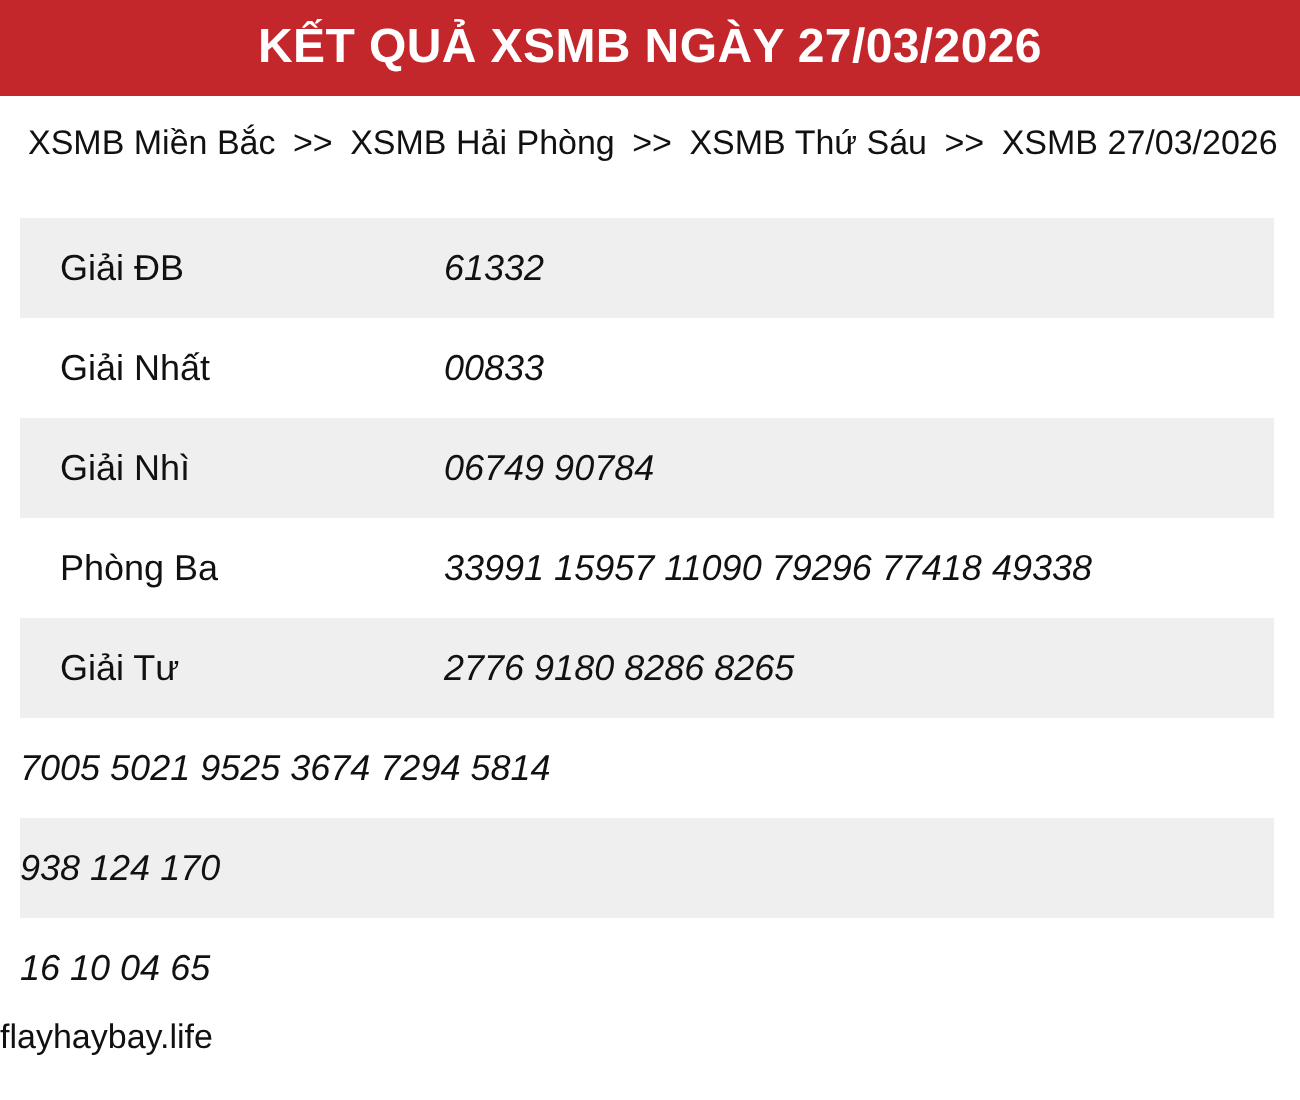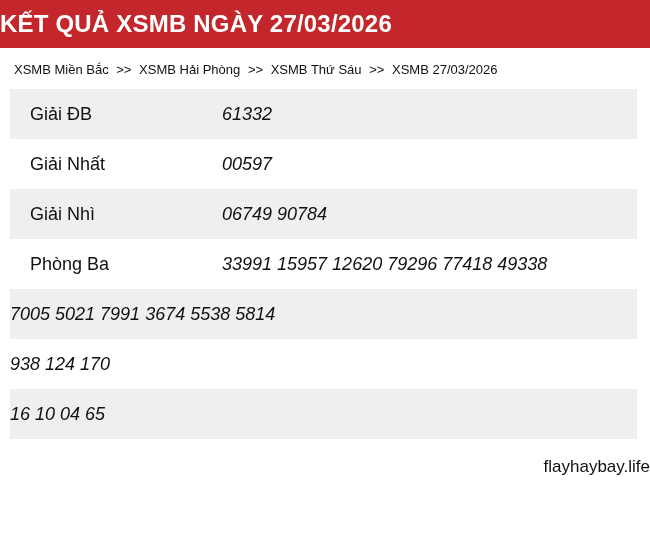--- a/index.html
+++ b/index.html
@@ -8,37 +8,38 @@
     background: #ffffff;
     font-family: "Liberation Sans", "DejaVu Sans", sans-serif;
     color: #111111;
     overflow: hidden;
   }
   .header {
     height: 48px;
     background: #c4272b;
     display: flex;
     align-items: center;
+    justify-content: center;
   }
   .header h1 {
     color: #ffffff;
     font-size: 24px;
     font-weight: bold;
     letter-spacing: 0.2px;
   }
   .breadcrumb {
     padding: 14px 8px 12px 14px;
-    font-size: 13px;
+    font-size: 17px;
     color: #111111;
     white-space: nowrap;
   }
   .breadcrumb .crumb { cursor: pointer; }
   .breadcrumb .sep { padding: 0 4px; }
   .results {
-    margin: 0 13px 0 10px;
+    margin: 15px 13px 0 10px;
   }
   .row {
     height: 50px;
     display: flex;
     align-items: center;
     font-size: 18px;
   }
   .row:nth-child(odd) {
     background: #efefef;
   }
@@ -46,22 +47,21 @@
     width: 212px;
     padding-left: 20px;
     flex: 0 0 auto;
   }
   .row .value {
     flex: 1 1 auto;
     white-space: nowrap;
     font-style: italic;
   }
   .footer {
-    margin-top: 18px;
-    text-align: right;
+    text-align: left;
     font-size: 17px;
   }
   .footer .site { cursor: pointer; }
 </style>
 </head>
 <body>
 
 <div class="header">
   <h1>KẾT QUẢ XSMB NGÀY 27/03/2026</h1>
 </div>
@@ -76,32 +76,36 @@
   <span class="crumb">XSMB 27/03/2026</span>
 </div>
 
 <div class="results">
   <div class="row">
     <div class="label">Giải ĐB</div>
     <div class="value">61332</div>
   </div>
   <div class="row">
     <div class="label">Giải Nhất</div>
-    <div class="value">00597</div>
+    <div class="value">00833</div>
   </div>
   <div class="row">
     <div class="label">Giải Nhì</div>
     <div class="value">06749 90784</div>
   </div>
   <div class="row">
     <div class="label">Phòng Ba</div>
-    <div class="value">33991 15957 12620 79296 77418 49338</div>
+    <div class="value">33991 15957 11090 79296 77418 49338</div>
   </div>
   <div class="row">
-    <div class="value">7005 5021 7991 3674 5538 5814</div>
+    <div class="label">Giải Tư</div>
+    <div class="value">2776 9180 8286 8265</div>
+  </div>
+  <div class="row">
+    <div class="value">7005 5021 9525 3674 7294 5814</div>
   </div>
   <div class="row">
     <div class="value">938 124 170</div>
   </div>
   <div class="row">
     <div class="value">16 10 04 65</div>
   </div>
 </div>
 
 <div class="footer">

